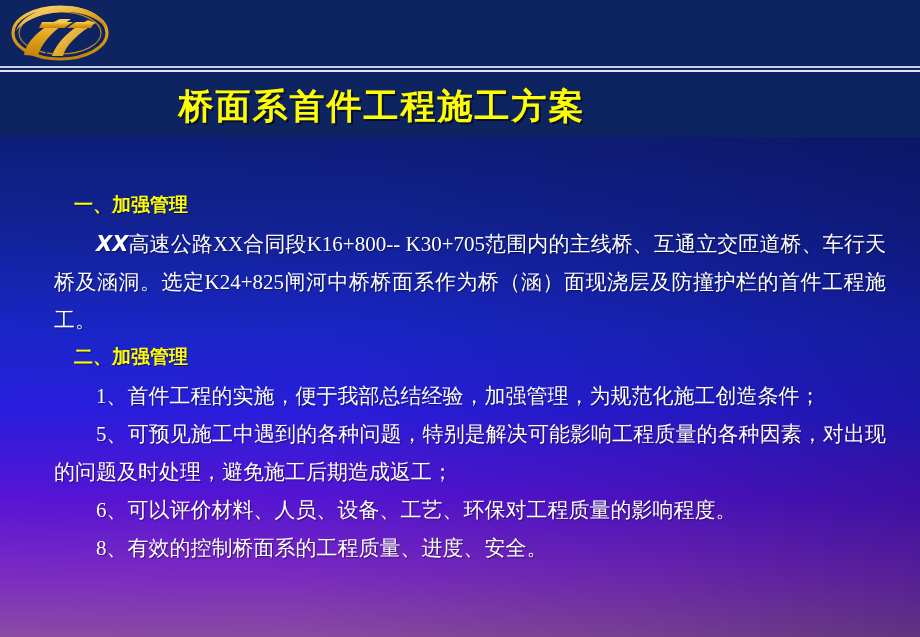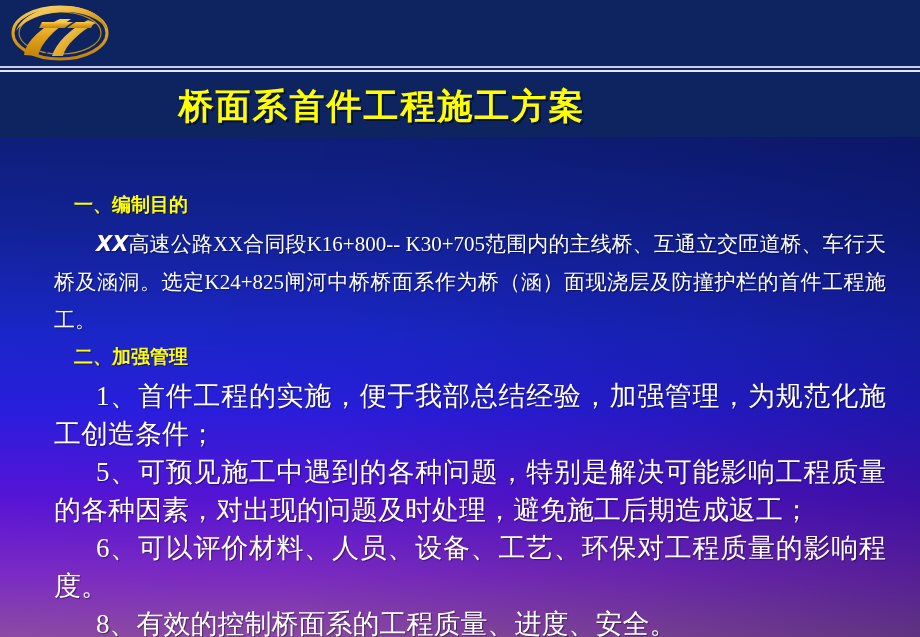--- a/index.html
+++ b/index.html
@@ -122,21 +122,21 @@
     line-height: 38px;
     margin: 0;
     text-indent: 42px;
     text-align: justify;
     text-shadow: 1px 1px 1px rgba(0,0,0,0.45);
     padding: 0 10px 0 30px;
   }
   .para b { font-family: "DejaVu Sans", "Liberation Sans", sans-serif; font-style: italic; }
   .item {
     color: #ffffff;
-    font-size: 27px;
+    font-size: 21px;
     line-height: 38px;
     margin: 0;
     text-indent: 42px;
     text-align: justify;
     text-shadow: 1px 1px 1px rgba(0,0,0,0.45);
     padding: 0 10px 0 30px;
   }
   .gap { height: 2px; }
 </style>
 </head>
@@ -174,21 +174,21 @@
       <path d="M34 19 L86 19 L83 25 L31 25 Z" fill="url(#goldA)"></path>
 
       <path d="M38 51 C42 38, 55 25, 70 17" fill="none" stroke="#0d2461" stroke-width="1.6" opacity="0.9"></path>
     </svg>
   </div>
 
   <div id="slide-title" class="above">桥面系首件工程施工方案</div>
 
   <div id="body-area" class="above">
 
-    <div class="heading">一、编制目的</div>
+    <div class="heading">一、加强管理</div>
     <div class="para">
       <b>XX</b><span>高速公路XX合同段K16+800--  K30+705范围内的主线桥、互通立交匝道桥、车行天桥及涵洞。选定K24+825闸河中桥桥面系作为桥（涵）面现浇层及防撞护栏的首件工程施工。</span>
     </div>
 
     <div class="gap"></div>
 
     <div class="heading">二、加强管理</div>
     <div class="item">1、首件工程的实施，便于我部总结经验，加强管理，为规范化施工创造条件；</div>
     <div class="item">5、可预见施工中遇到的各种问题，特别是解决可能影响工程质量的各种因素，对出现的问题及时处理，避免施工后期造成返工；</div>
     <div class="item">6、可以评价材料、人员、设备、工艺、环保对工程质量的影响程度。</div>

